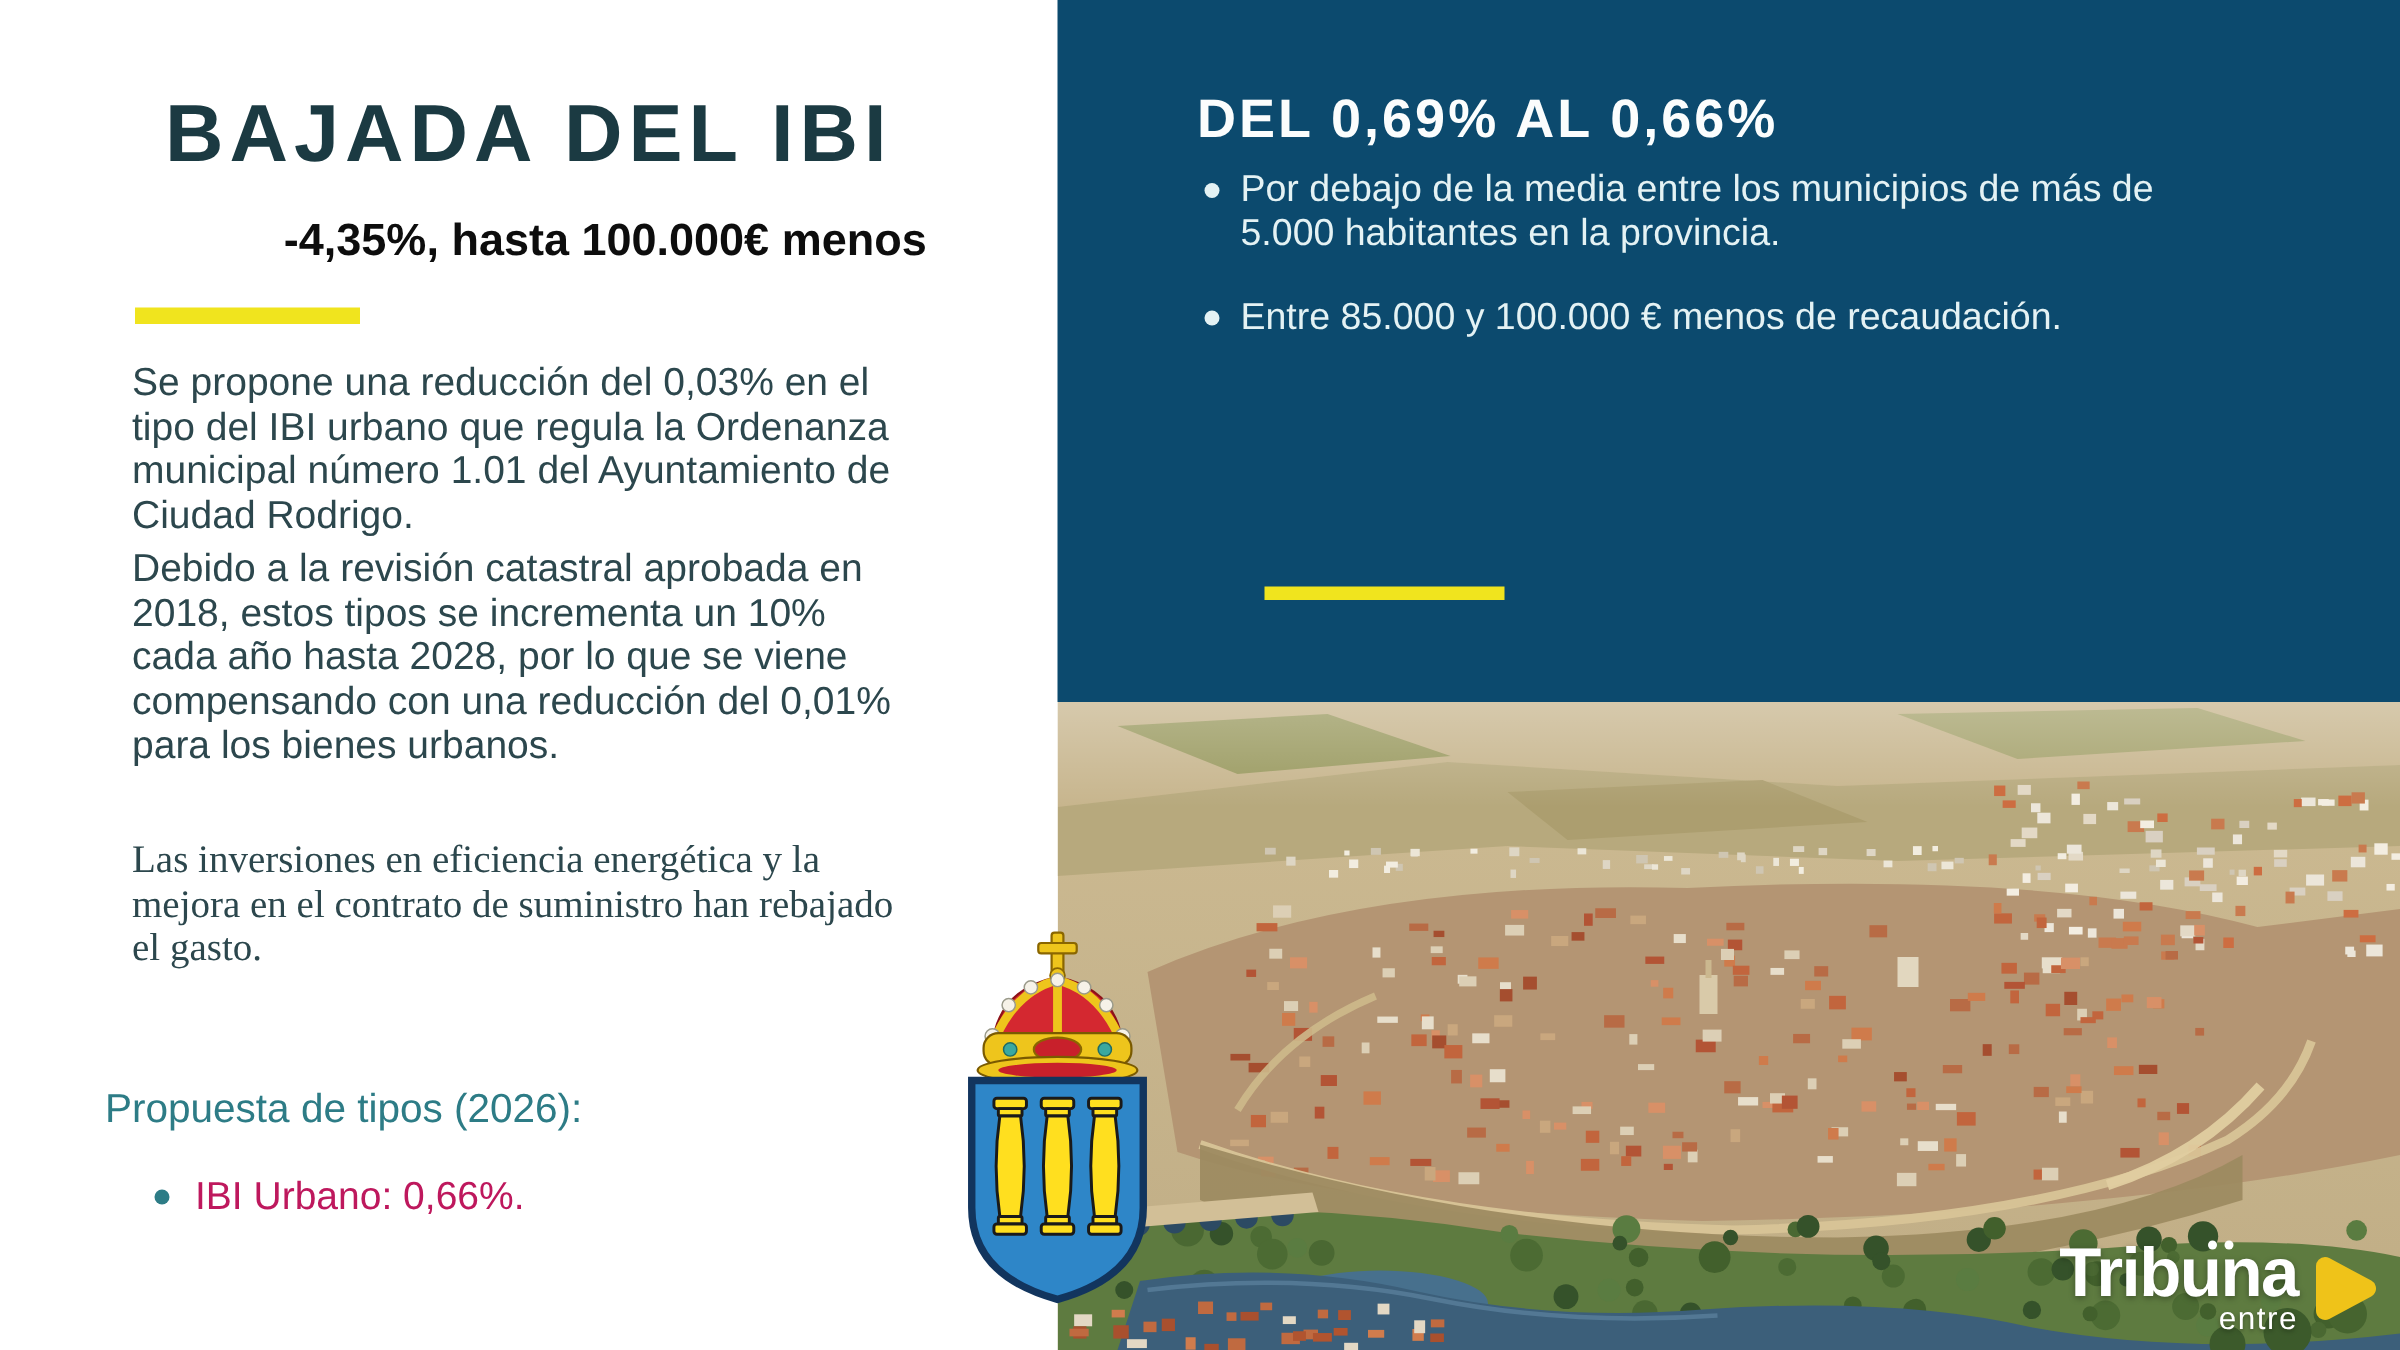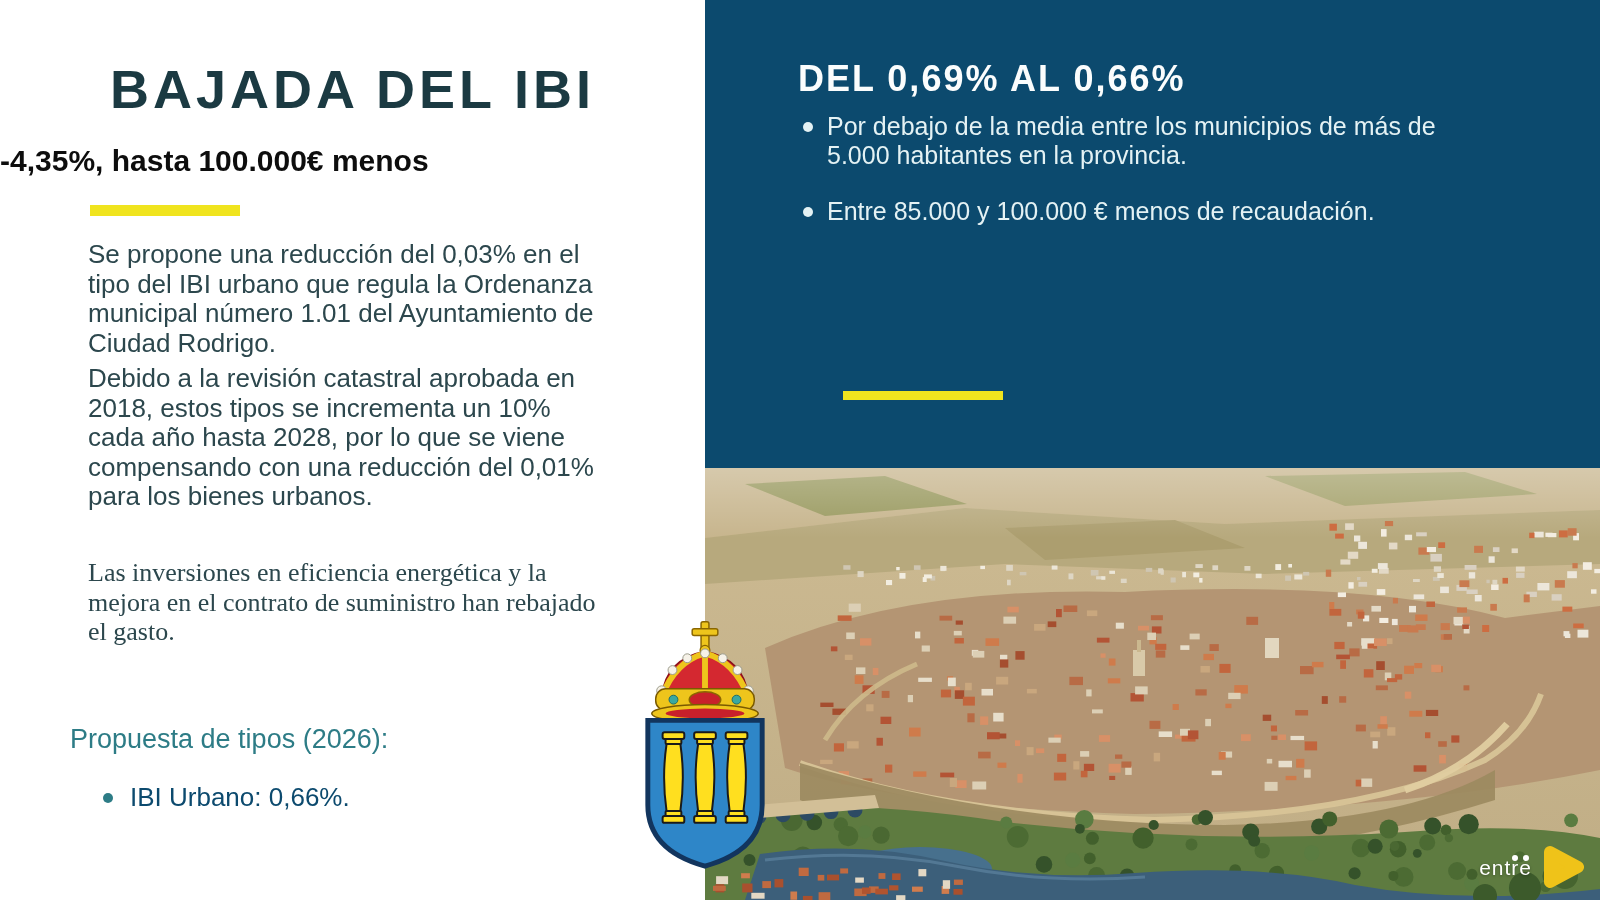--- a/index.html
+++ b/index.html
@@ -3,30 +3,30 @@
 <meta charset="utf-8">
 <style>
   * { margin:0; padding:0; box-sizing:border-box; }
   html,body { width:1600px; height:900px; background:#ffffff; font-family:"Liberation Sans", sans-serif; overflow:hidden; }
   .slide { position:relative; width:1600px; height:900px; background:#ffffff; }
 
   
   .left-panel { position:absolute; left:0; top:0; width:705px; height:900px; background:#ffffff; }
   .slide-title { position:absolute; top:58px; left:0; width:705px; text-align:center;
                  font-size:54px; font-weight:bold; letter-spacing:4px; color:#1b3a42; }
-  .slide-subtitle { position:absolute; top:144px; left:0; width:807px; 
+  .slide-subtitle { position:absolute; top:144px; left:0; width:807px; text-align:center;
                     font-size:30px; font-weight:bold; color:#0d0d0d; }
   .accent-bar-left { position:absolute; top:205px; left:90px; width:150px; height:11px; background:#f0e41e; }
   .para { position:absolute; left:88px; width:525px; font-size:26px; line-height:29.5px; color:#2c474d; }
   .para1 { top:240px; }
   .para2 { top:364px; }
   .para3 { top:558px;font-family:Liberation Serif, serif; }
   .proposal-heading { position:absolute; top:724px; left:70px; font-size:27px; color:#2d7c86; }
   .proposal-list { position:absolute; top:782px; left:103px; list-style:none; }
-  .proposal-list li { display:flex; align-items:center; font-size:26px; color:#0c4a6e; }
+  .proposal-list li { display:flex; align-items:center; font-size:26px; color:#be185d; }
   .tdot { width:10px; height:10px; border-radius:50%; background:#2d7c86; margin-right:17px; flex:0 0 auto; }
 
   
   .right-panel { position:absolute; left:705px; top:0; width:895px; height:468px; background:#0c4a6e; }
   .right-heading { position:absolute; top:58px; left:93px; font-size:36px; font-weight:bold;
                    letter-spacing:2px; color:#fbfdfd; }
   .right-bullets { position:absolute; top:112px; left:98px; width:690px; list-style:none; }
   .right-bullets li { display:flex; font-size:25px; line-height:29px; color:#e4f2f4; }
   .right-bullets li + li { margin-top:27px; }
   .bdot { width:10px; height:10px; border-radius:50%; background:#e4f2f4; margin:10px 14px 0 0; flex:0 0 auto; }
@@ -605,20 +605,21 @@
               <rect x="94" y="196" width="16" height="5" rx="1"></rect>
               <rect x="91" y="201" width="22" height="7" rx="2"></rect>
             </g>
           </g>
       </g>
     </svg>
   </div>
 
   <div class="tribuna-logo">
     <div class="logo-text-wrap">
+      <div class="logo-brand">Tribuna</div>
       <span class="logo-dots"></span>
       <div class="logo-sub">entre</div>
     </div>
     <svg class="logo-play" width="42" height="46" viewBox="0 0 42 46">
       <polygon points="8,8 36,23 8,38" fill="#efc319" stroke="#efc319" stroke-width="12" stroke-linejoin="round"></polygon>
     </svg>
   </div>
 
 </div>
 

